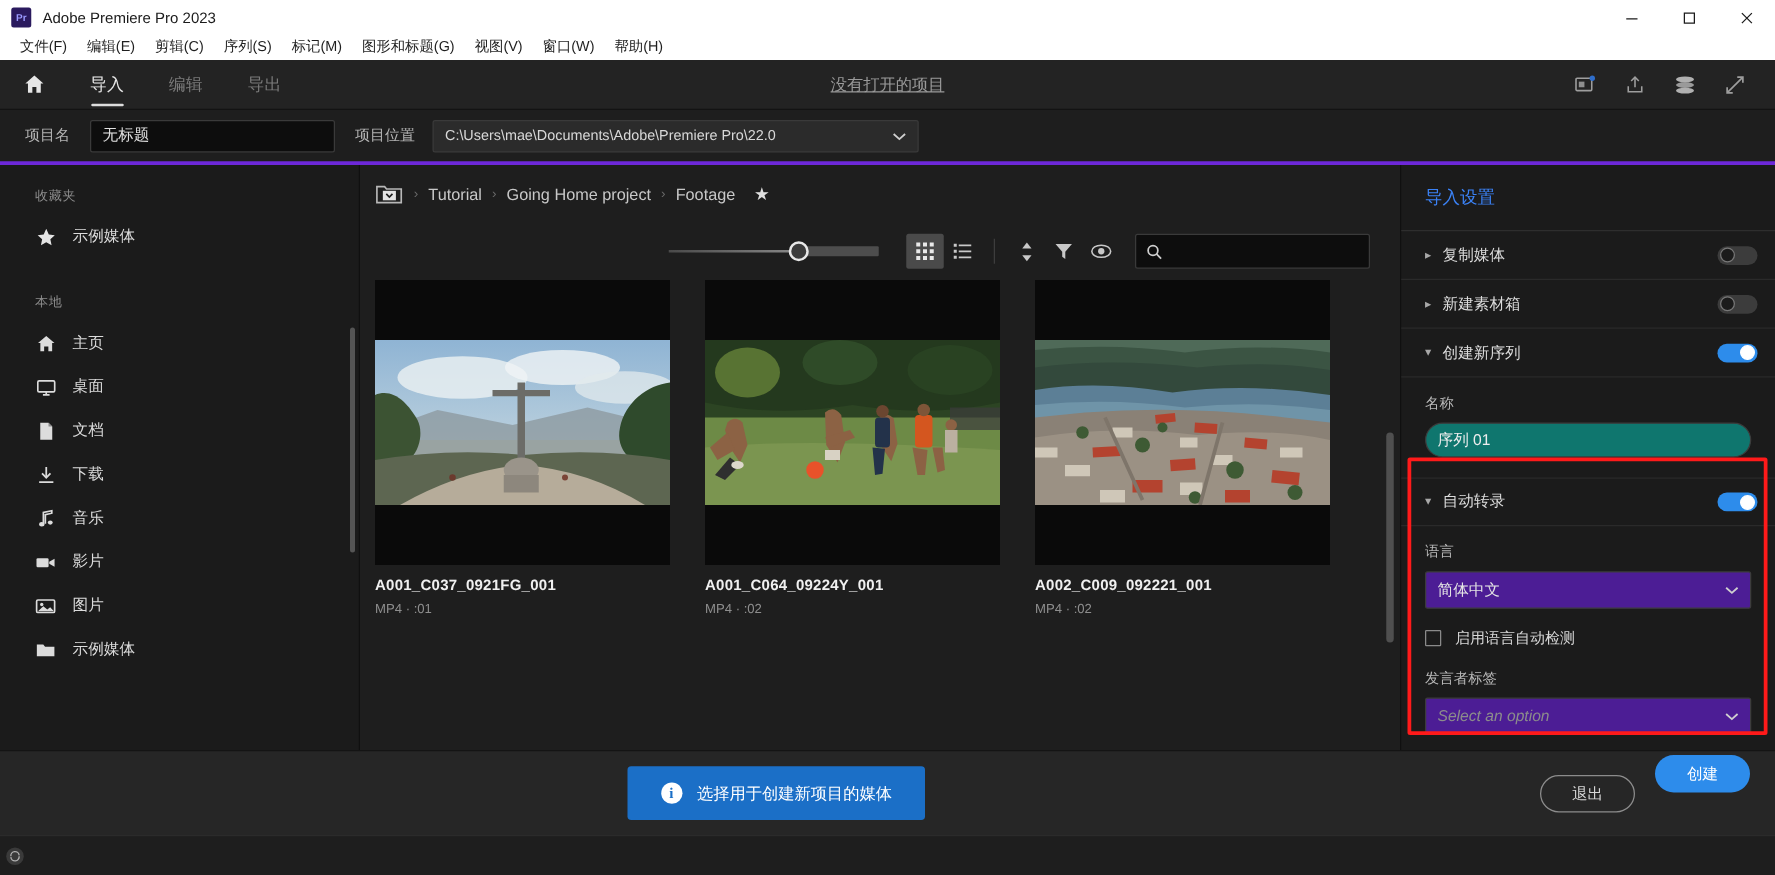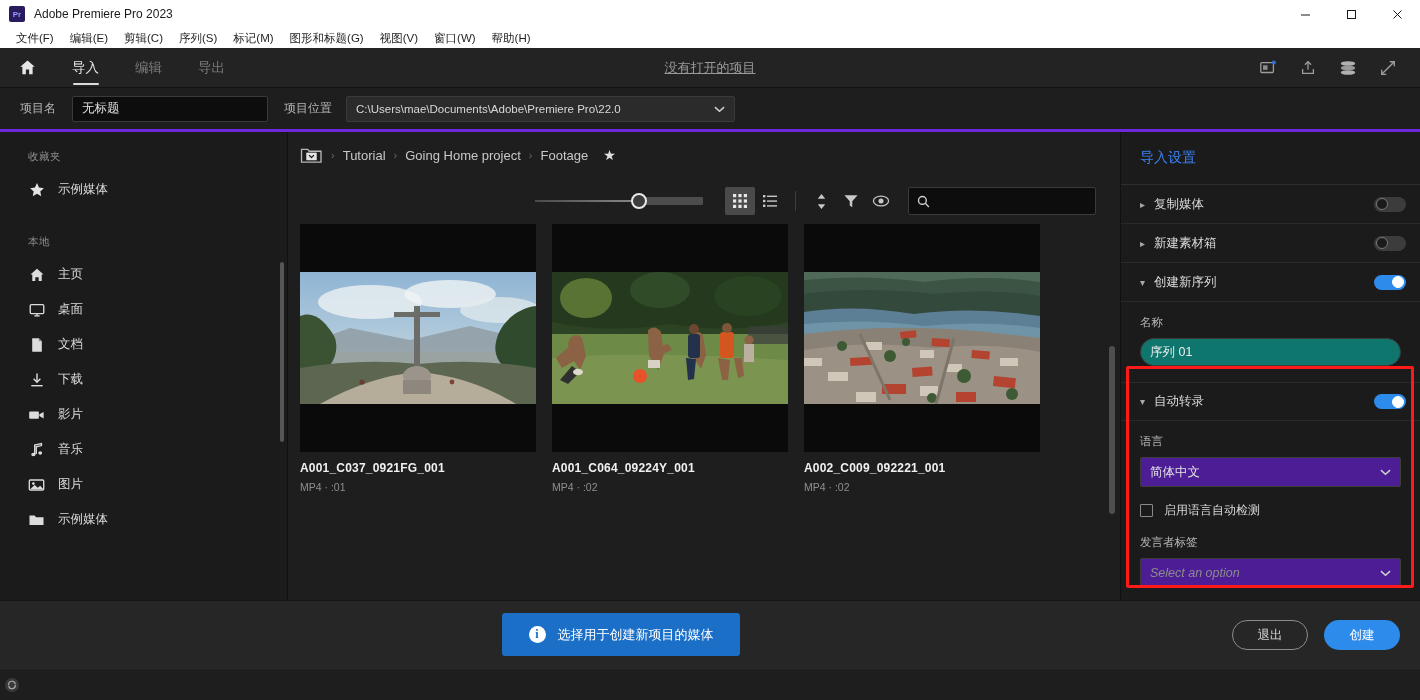--- a/index.html
+++ b/index.html
@@ -122,21 +122,21 @@
     width: 30px; height: 28px; display: flex; align-items: center; justify-content: center;
     border-radius: 2px; color: #c4c4c4;
   }
   .vbtn.active { background: #4a4a4a; }
   .divider { width: 1px; height: 20px; background: #3d3d3d; margin: 0 10px; }
   .searchbox {
     width: 188px; height: 28px; background: #0d0d0d; border: 1px solid #3a3a3a; border-radius: 2px;
     display: flex; align-items: center; padding: 0 8px; gap: 7px; margin-left: 12px;
   }
 
-  .grid { display: flex; gap: 16px; padding: 0 0 0 12px; position: relative; }
+  .grid { display: flex; gap: 28px; padding: 0 0 0 12px; position: relative; }
   .card { width: 236px; }
   .thumb {
     width: 236px; height: 228px; background: #0a0a0a; position: relative; overflow: hidden;
     display: flex; align-items: center; justify-content: center;
   }
   .thumb-inner { width: 236px; height: 132px; position: relative; overflow: hidden; }
   .fname { font-size: 12px; color: #f0f0f0; font-weight: bold; margin-top: 9px; letter-spacing: .2px; }
   .fmeta { font-size: 10.5px; color: #8e8e8e; margin-top: 6px; }
   .center-scroll {
     position: absolute; right: 5px; top: 122px; width: 6px; height: 168px;
@@ -202,21 +202,21 @@
     width: 17px; height: 17px; border-radius: 50%; background: #fff; color: #1b6fc7;
     display: flex; align-items: center; justify-content: center; font-size: 12px;
     font-weight: bold; flex: none; font-family: "Liberation Serif", serif;
   }
   .btn-outline {
     position: absolute; right: 112px; top: 620px; width: 76px; height: 30px;
     border: 1px solid #8c8c8c; border-radius: 15px; color: #d8d8d8; font-size: 12.5px;
     display: flex; align-items: center; justify-content: center;
   }
   .btn-primary {
-    position: absolute; right: 20px; top: 620px; width: 76px; height: 30px;
+    position: absolute; right: 20px; top: 604px; width: 76px; height: 30px;
     background: #2d8ceb; border-radius: 15px; color: #fff; font-size: 12.5px;
     display: flex; align-items: center; justify-content: center;
   }
   .statusbar {
     position: absolute; top: 668px; left: 0; width: 1420px; height: 32px;
     background: #1e1e1e; border-top: 1px solid #2b2b2b;
   }
   .status-ic {
     position: absolute; left: 5px; top: 9px; width: 14px; height: 14px; border-radius: 50%;
     background: #3a3a3a; display: flex; align-items: center; justify-content: center;
@@ -370,36 +370,36 @@
         <svg width="16" height="16" viewBox="0 0 18 18">
           <line x1="9" y1="1.8" x2="9" y2="11" stroke="#dcdcdc" stroke-width="1.6"></line>
           <path d="M5.2 7.6 L9 11.4 L12.8 7.6" fill="none" stroke="#dcdcdc" stroke-width="1.6"></path>
           <line x1="2.6" y1="15.4" x2="15.4" y2="15.4" stroke="#dcdcdc" stroke-width="1.6"></line>
         </svg>
       </span>
       <span>下载</span>
     </div>
     <div class="side-item">
       <span class="side-ic">
-        <svg width="17" height="16" viewBox="0 0 20 18">
-          <rect x="1.4" y="5" width="11.4" height="8.4" rx="1.2" fill="#dcdcdc"></rect>
-          <path d="M13.4 8.2 L18.4 5.4 V13 L13.4 10.2 Z" fill="#dcdcdc"></path>
-        </svg>
-      </span>
-      <span>影片</span>
-    </div>
-    <div class="side-item">
-      <span class="side-ic">
         <svg width="16" height="16" viewBox="0 0 18 18">
           <path d="M6.4 13.6 V3.4 L14 1.8 V4 L8.2 5.4 V13.6" fill="none" stroke="#dcdcdc" stroke-width="1.5"></path>
           <ellipse cx="5" cy="14" rx="2.4" ry="2" fill="#dcdcdc"></ellipse>
           <ellipse cx="12.6" cy="12.4" rx="2.2" ry="1.9" fill="#dcdcdc"></ellipse>
         </svg>
       </span>
       <span>音乐</span>
+    </div>
+    <div class="side-item">
+      <span class="side-ic">
+        <svg width="17" height="16" viewBox="0 0 20 18">
+          <rect x="1.4" y="5" width="11.4" height="8.4" rx="1.2" fill="#dcdcdc"></rect>
+          <path d="M13.4 8.2 L18.4 5.4 V13 L13.4 10.2 Z" fill="#dcdcdc"></path>
+        </svg>
+      </span>
+      <span>影片</span>
     </div>
     <div class="side-item">
       <span class="side-ic">
         <svg width="17" height="16" viewBox="0 0 19 18">
           <rect x="1.4" y="3.4" width="16.2" height="11.2" rx="1.2" fill="none" stroke="#dcdcdc" stroke-width="1.5"></rect>
           <circle cx="6" cy="7.4" r="1.5" fill="#dcdcdc"></circle>
           <path d="M2.6 13.4 L7.4 9 L11 12 L13.6 9.8 L17 13.4 Z" fill="#dcdcdc"></path>
         </svg>
       </span>
       <span>图片</span>

